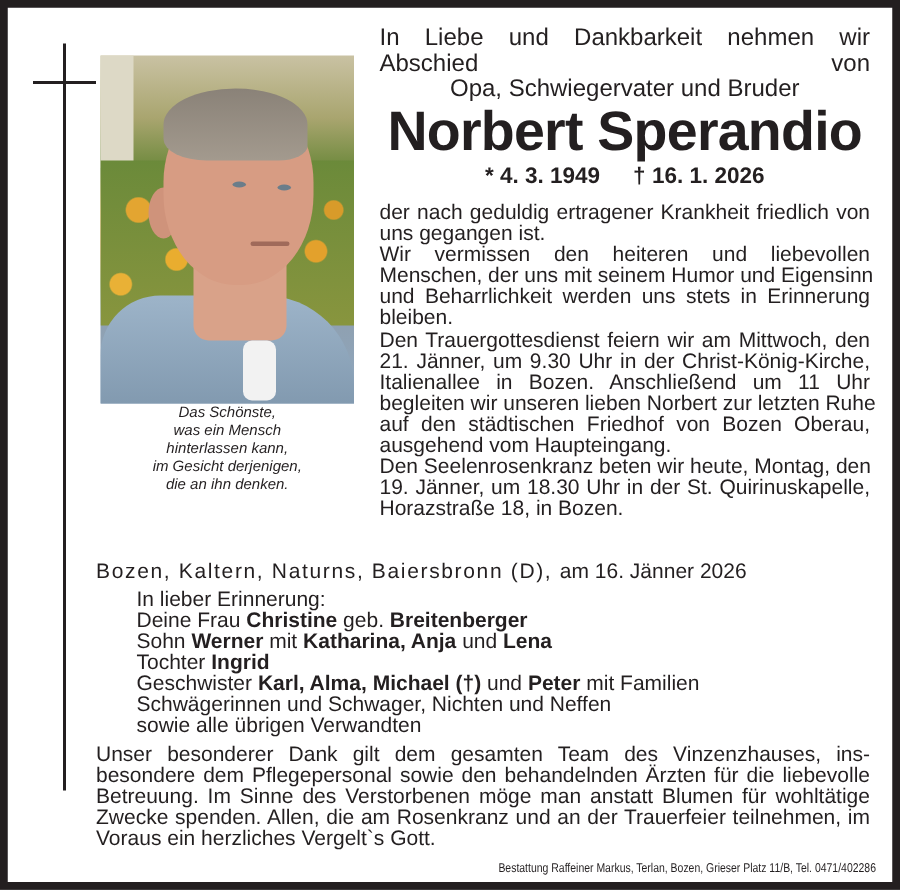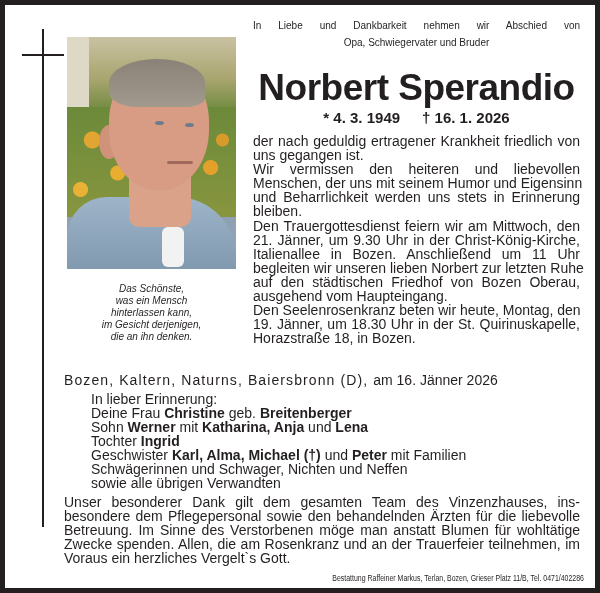--- a/index.html
+++ b/index.html
@@ -36,27 +36,27 @@
     .photo .undershirt { position: absolute; left: 95px; top: 190px; width: 22px; height: 40px; background: #f2f2f2; border-radius: 6px; }
     .photo .head { position: absolute; left: 42px; top: 28px; width: 100px; height: 125px; background: #d79c83; border-radius: 45% 45% 48% 48%; }
     .photo .hair { position: absolute; left: 42px; top: 22px; width: 96px; height: 48px; background: linear-gradient(180deg, #8a8278, #a39a8e); border-radius: 50% 50% 20% 30%; }
     .photo .ear { position: absolute; left: 32px; top: 88px; width: 20px; height: 34px; background: #cf937b; border-radius: 50%; }
     .photo .eye { position: absolute; width: 9px; height: 4px; background: #6b7d8a; border-radius: 50%; }
     .photo .eye.l { left: 88px; top: 84px; }
     .photo .eye.r { left: 118px; top: 86px; }
     .photo .mouth { position: absolute; left: 100px; top: 124px; width: 26px; height: 3px; background: #a06a5a; border-radius: 2px; }
 
     .caption {
-      position: absolute; left: 67px; top: 283px; width: 169px;
+      position: absolute; left: 67px; top: 270px; width: 169px;
       text-align: center; font-style: italic; font-size: 10px; line-height: 12px; color: #231f20;
     }
     .caption span { display: block; }
 
     .right { position: absolute; left: 253px; width: 327px; }
-    .intro { top: 17px; font-size: 10px; line-height: 17px; text-align: justify; }
+    .intro { top: 17px; font-size: 16px; line-height: 17px; text-align: justify; }
     .intro span { display: block; }
     .intro span.last { text-align: center; }
     .name { top: 68px; left: 253px; width: 327px; text-align: center; font-weight: bold; font-size: 37px; line-height: 40px; letter-spacing: -0.5px; }
     .dates { top: 109px; width: 327px; text-align: center; font-weight: bold; font-size: 15px; line-height: 18px; }
     .dates .gap { display: inline-block; width: 22px; }
     .body-text { top: 134px; font-size: 14px; line-height: 14.1px; }
     .body-text .ln { display: block; text-align: justify; text-align-last: justify; white-space: nowrap; }
     .body-text .ln.l { text-align-last: left; }
     .jl { display: flex; justify-content: space-between; }
 

